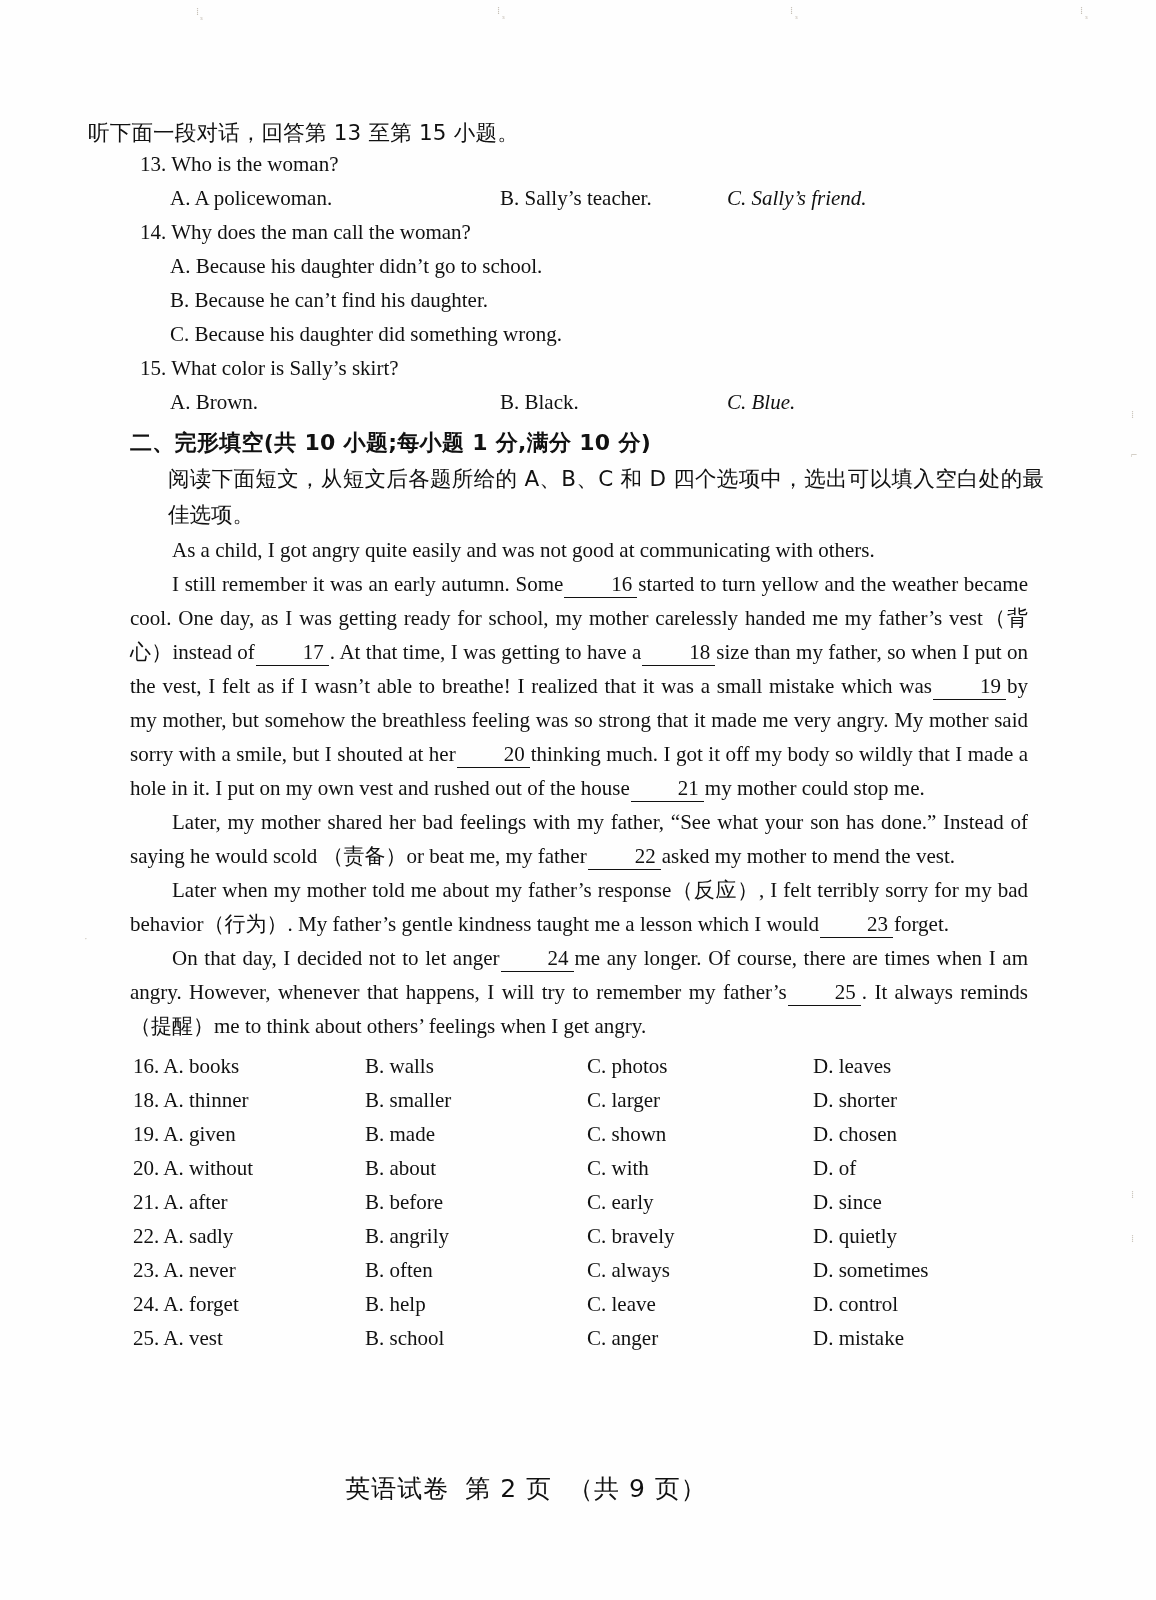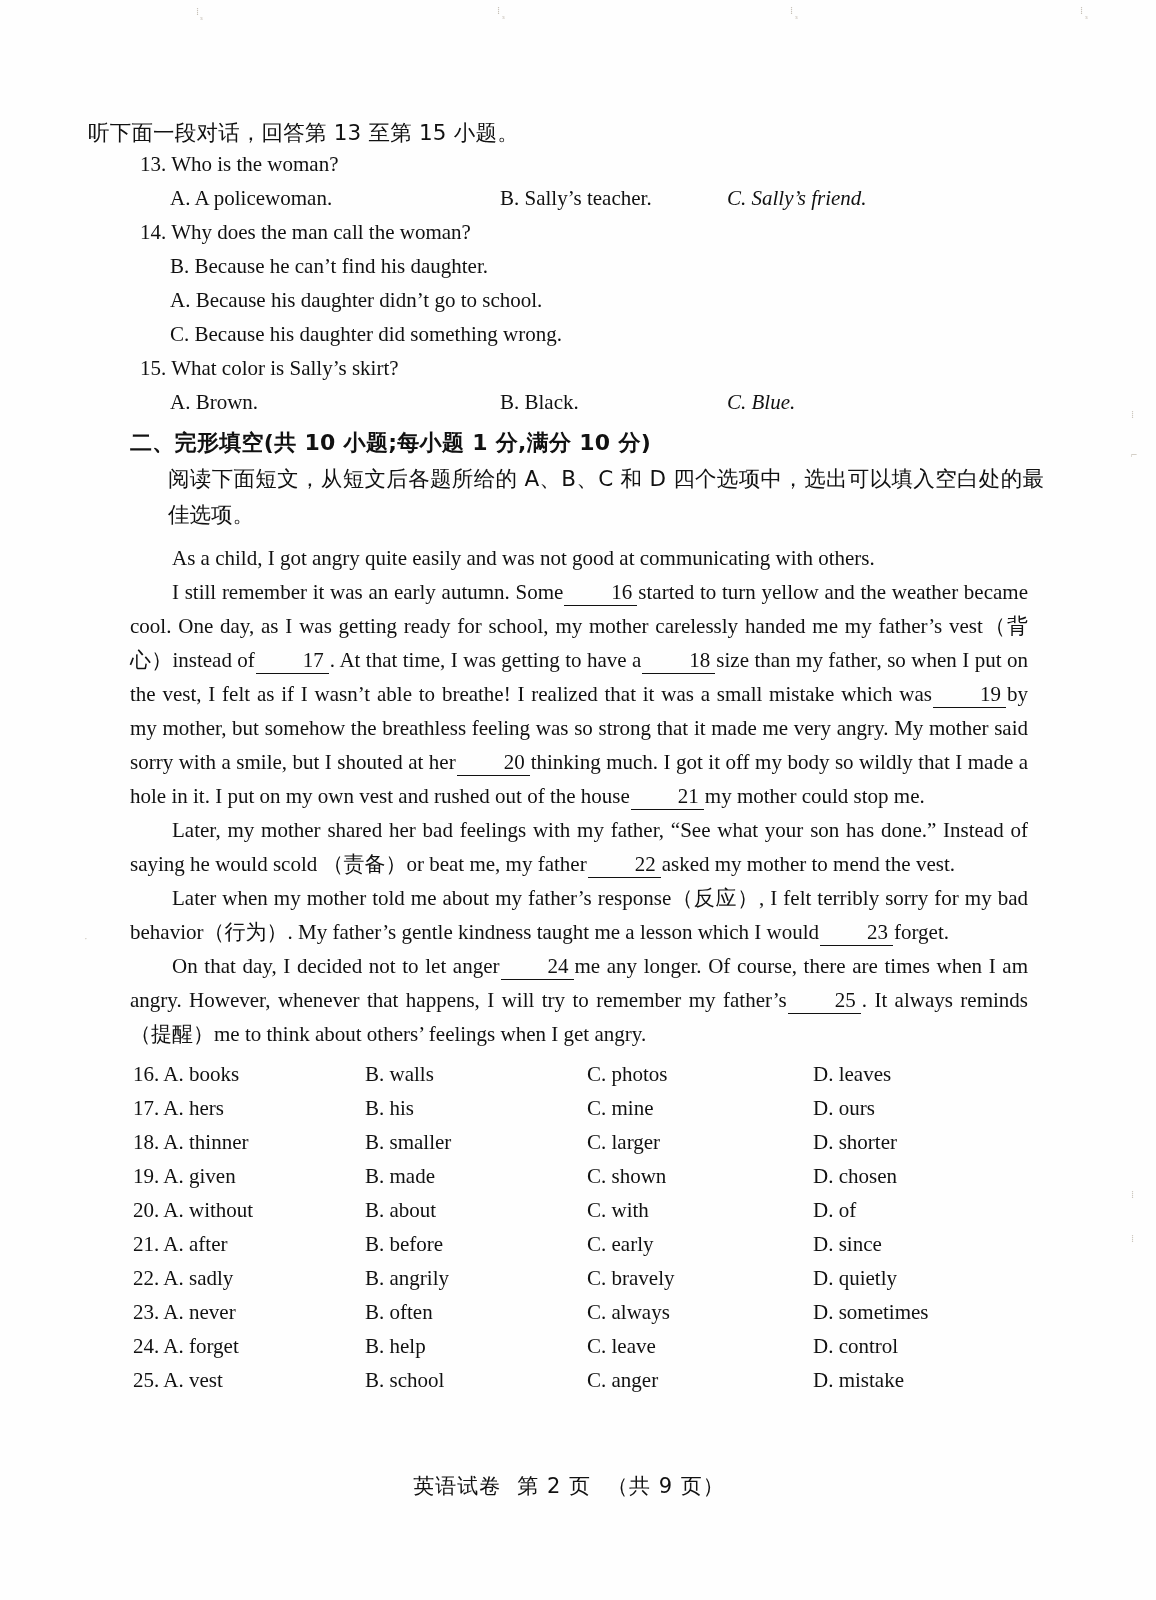--- a/index.html
+++ b/index.html
@@ -92,21 +92,21 @@
     line-height: 36px;
     font-family: "DejaVu Sans", "Liberation Sans", sans-serif;
     text-align: justify;
     text-justify: inter-character;
   }
 
   
   .passage {
     padding-left: 130px;
     padding-right: 128px;
-    margin-top: 8px;
+    margin-top: 0;
   }
   .para {
     font-size: 21px;
     line-height: 34px;
     text-align: justify;
     text-indent: 2.0em;
     margin: 0 0 0 0;
     hyphens: none;
   }
   .blank {
@@ -136,24 +136,23 @@
   .choice-row .cC { position: absolute; left: 457px; top: 0; }
   .choice-row .cD { position: absolute; left: 683px; top: 0; }
 
   
   .footer {
     position: absolute;
     left: 0;
     top: 1472px;
     width: 1052px;
     text-align: center;
-    font-size: 21px;
+    font-size: 25px;
     font-family: "DejaVu Sans", "Liberation Sans", serif;
     letter-spacing: 1px;
-    margin-left: 43px;
   }
   .footer .gap { display: inline-block; width: 16px; }
 </style>
 </head>
 <body>
 
 <div class="page">
 
   <div class="scan-top">
     <span class="speck" style="left:196px;  top:6px;">⁞</span>
@@ -182,22 +181,22 @@
     <div class="opt-row">
       <span class="oA">A. A policewoman.</span>
       <span class="oB">B. Sally’s teacher.</span>
       <span class="oC">C. Sally’s friend.</span>
     </div>
 
     <div class="q-line">
       <span>14.</span>
       <span>Why does the man call the woman?</span>
     </div>
+    <div class="sub-opt">A. Because his daughter didn’t go to school.</div>
     <div class="sub-opt">B. Because he can’t find his daughter.</div>
-    <div class="sub-opt">A. Because his daughter didn’t go to school.</div>
     <div class="sub-opt">C. Because his daughter did something wrong.</div>
 
     <div class="q-line">
       <span>15.</span>
       <span>What color is Sally’s skirt?</span>
     </div>
     <div class="opt-row">
       <span class="oA">A. Brown.</span>
       <span class="oB">B. Black.</span>
       <span class="oC">C. Blue.</span>
@@ -230,26 +229,20 @@
 
     <div class="choices">
 
       <div class="choice-row">
         <span class="cA"><span>16.</span> <span>A. books</span></span>
         <span class="cB">B. walls</span>
         <span class="cC">C. photos</span>
         <span class="cD">D. leaves</span>
       </div>
 
-      <div class="choice-row">
-        <span class="cA"><span>17.</span> <span>A. hers</span></span>
-        <span class="cB">B. his</span>
-        <span class="cC">C. mine</span>
-        <span class="cD">D. ours</span>
-      </div>
 
       <div class="choice-row">
         <span class="cA"><span>18.</span> <span>A. thinner</span></span>
         <span class="cB">B. smaller</span>
         <span class="cC">C. larger</span>
         <span class="cD">D. shorter</span>
       </div>
 
       <div class="choice-row">
         <span class="cA"><span>19.</span> <span>A. given</span></span>

